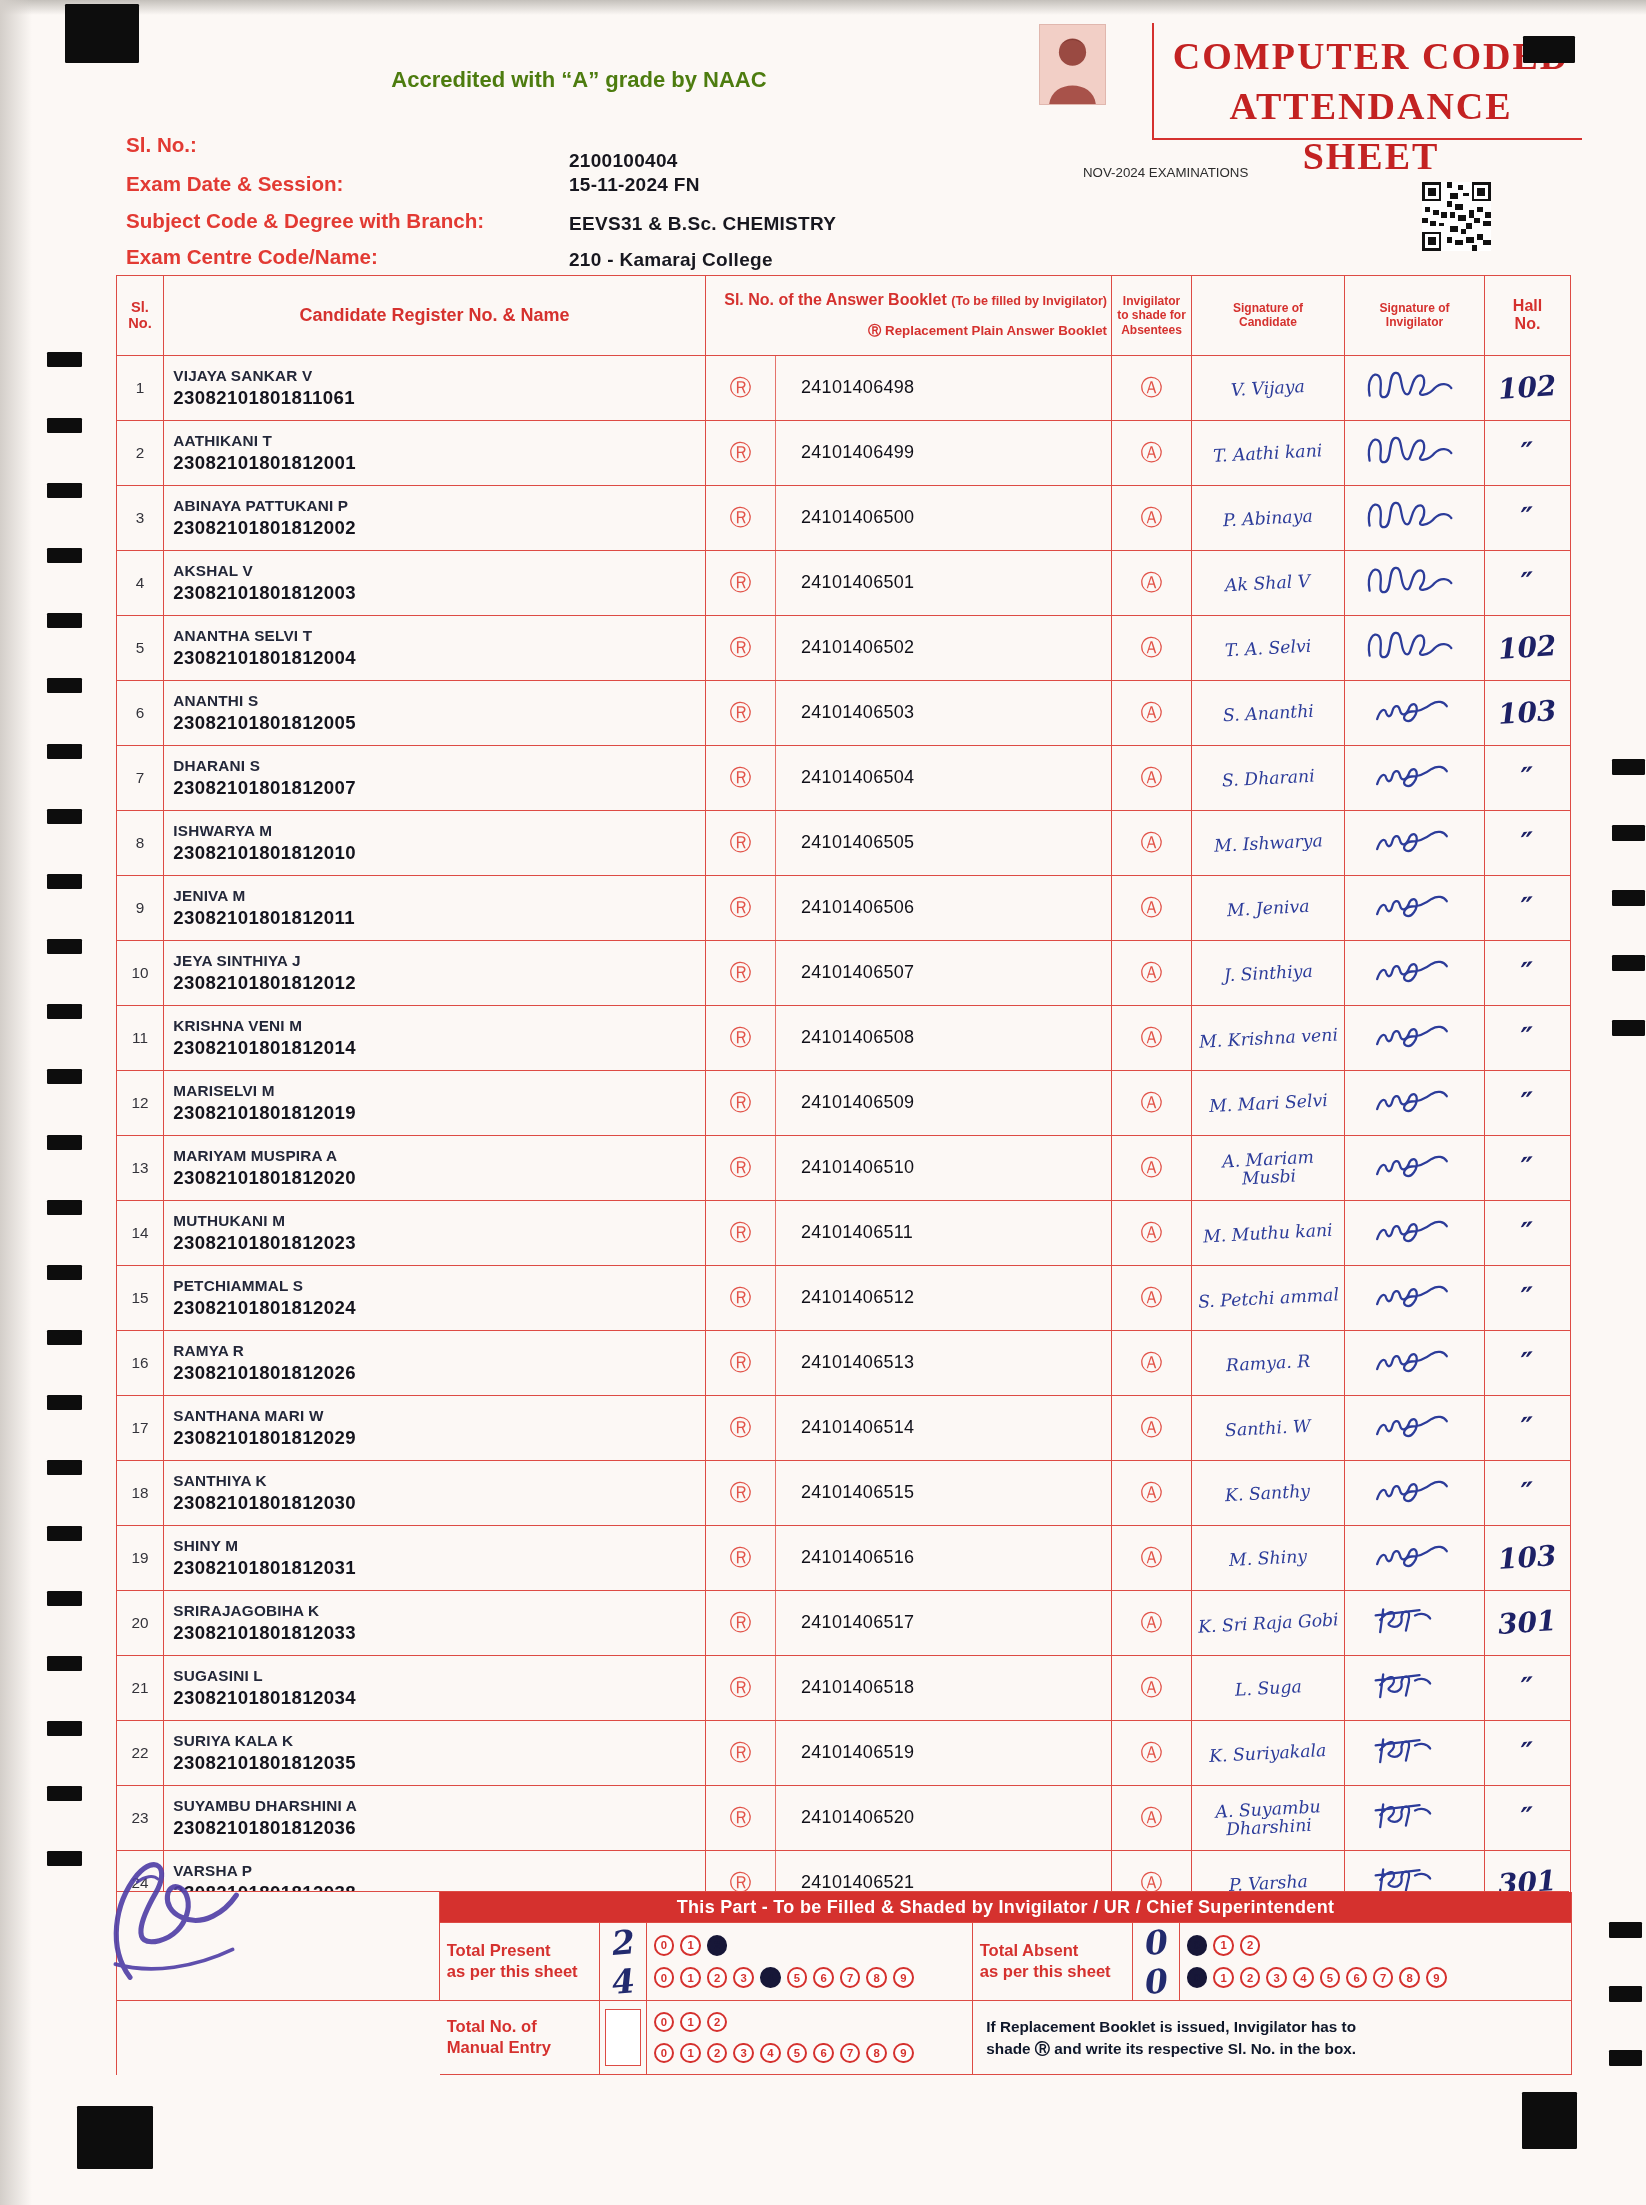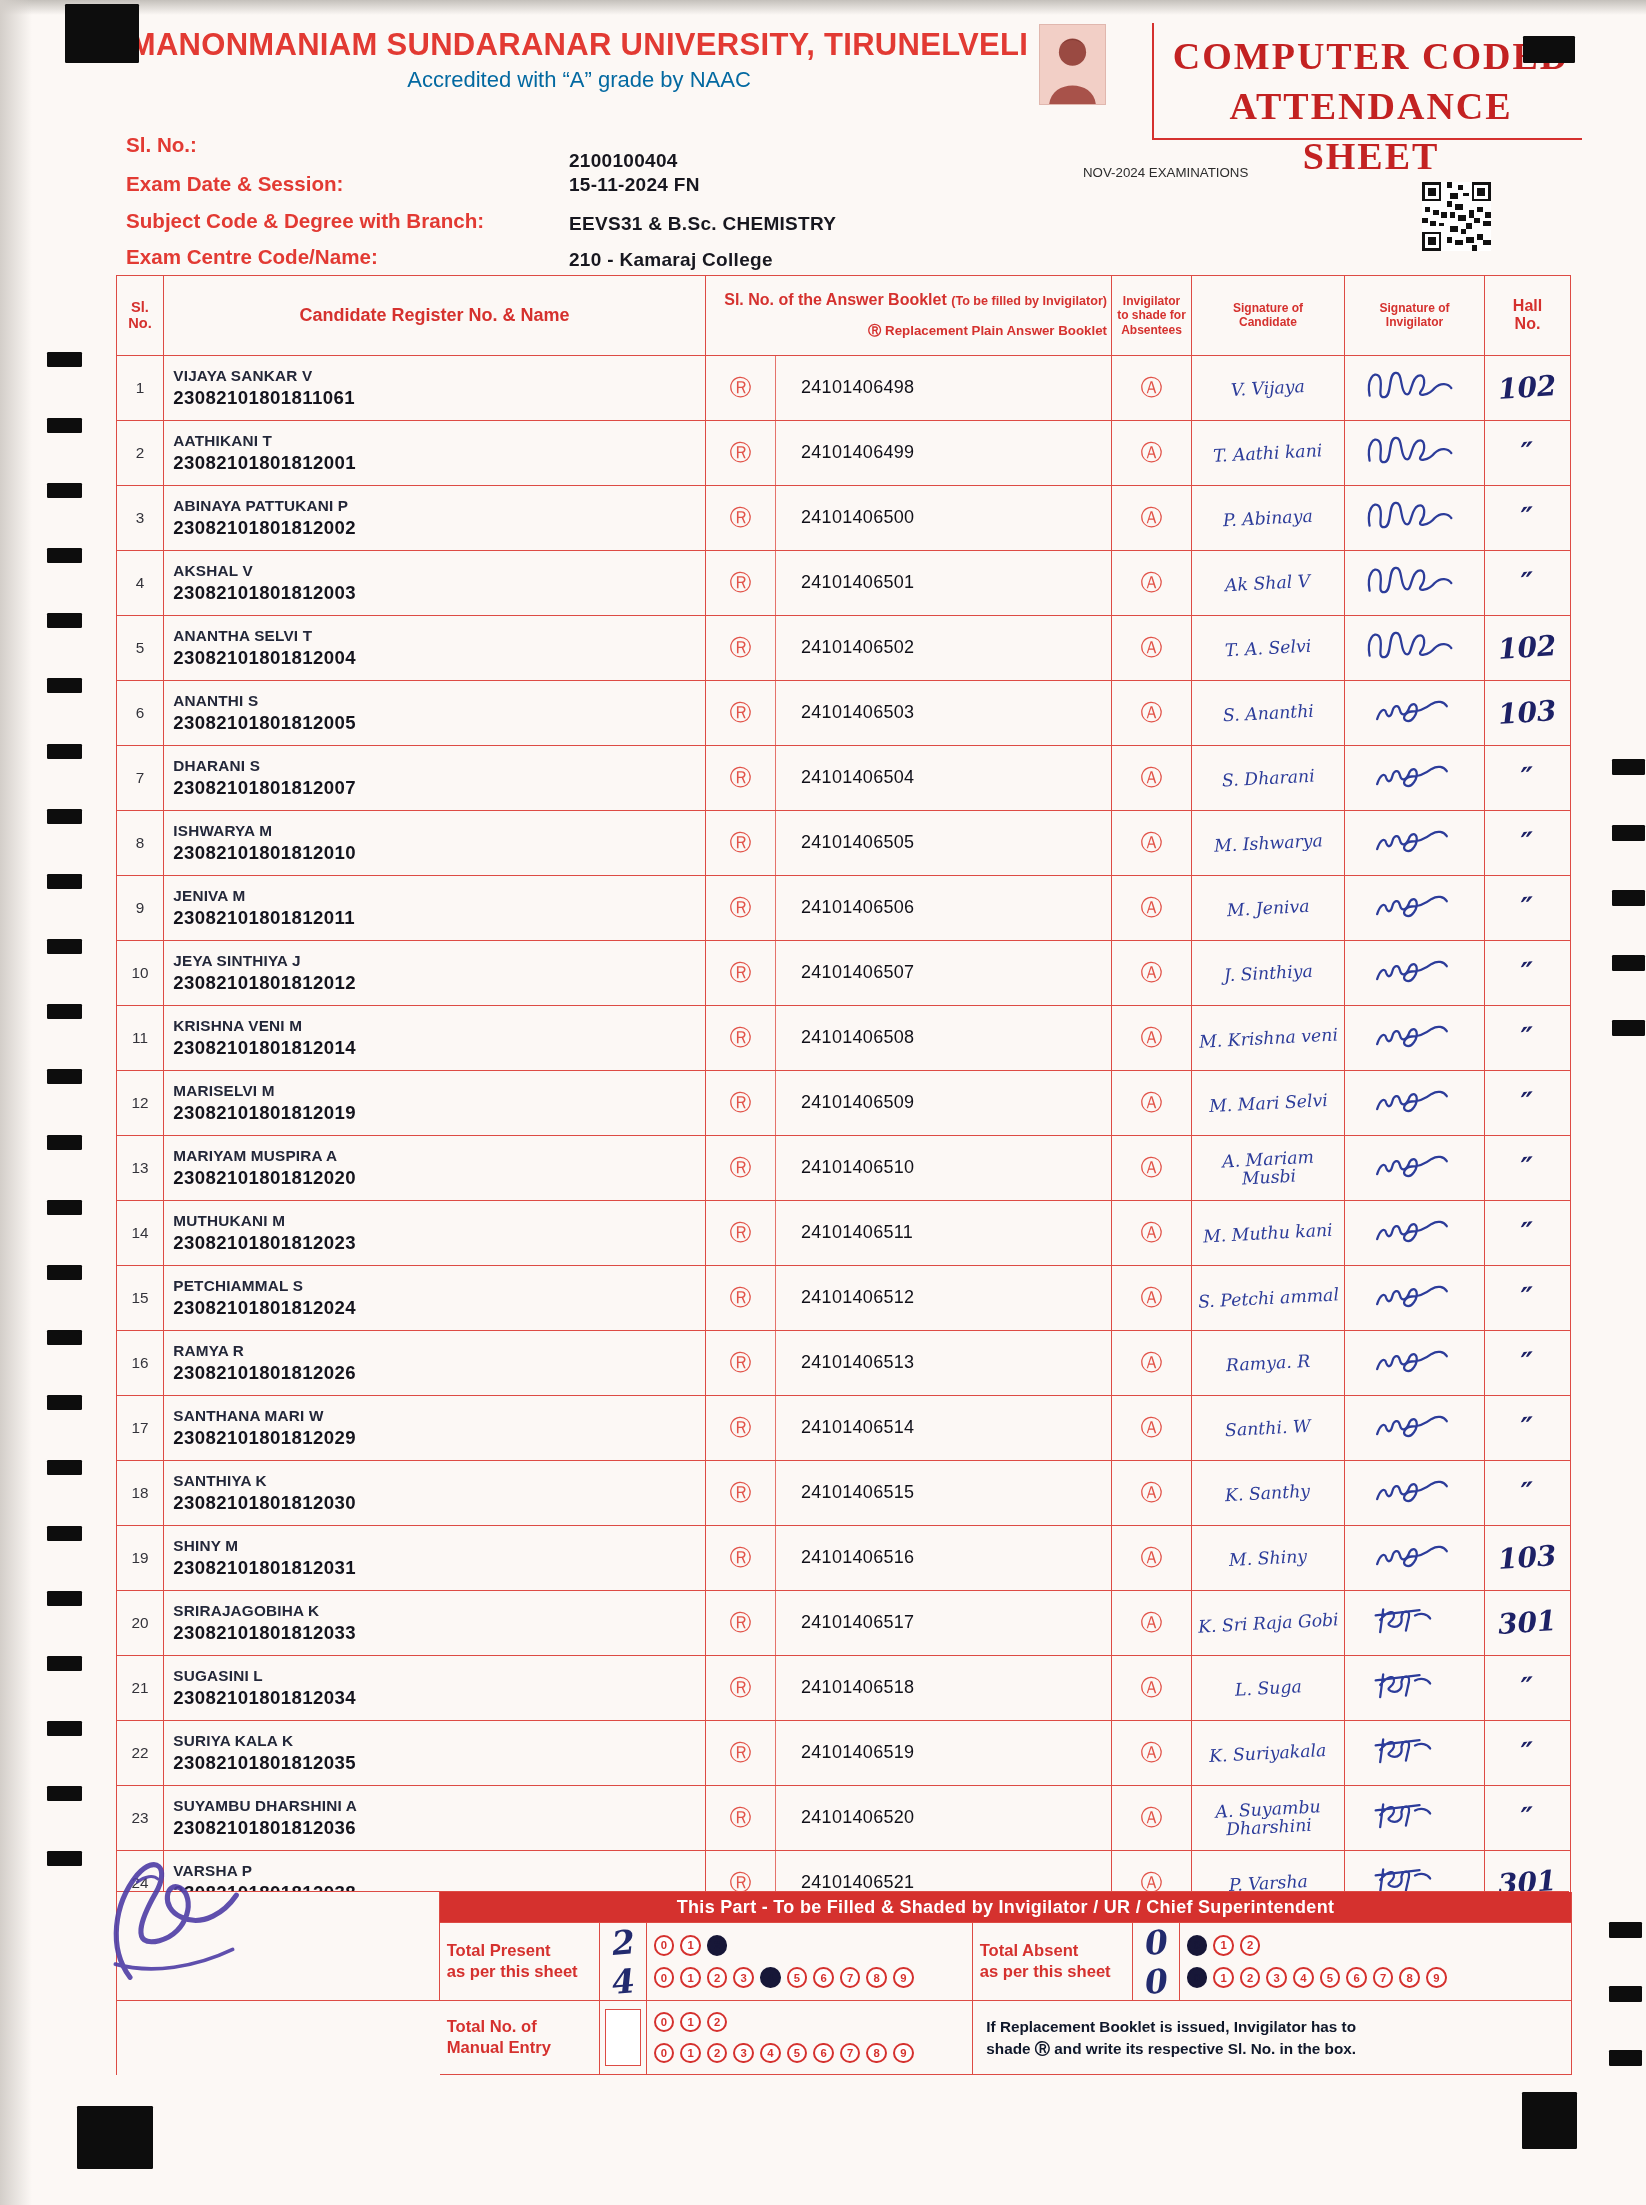--- a/index.html
+++ b/index.html
@@ -7,21 +7,21 @@
   body{font-family:"Liberation Sans",sans-serif}
   .page{position:relative;width:1647px;height:2205px;background:#fcf8f5;overflow:hidden;margin:0 auto}
   .scan-top{position:absolute;top:0;left:0;right:0;height:14.6px;background:linear-gradient(#c4c0bb,rgba(252,248,245,0));}
   .scan-left{position:absolute;top:0;left:0;bottom:0;width:32px;background:linear-gradient(90deg,#d3cec9,rgba(252,248,245,0));}
   .mark{position:absolute;background:#0d0d0d;border-radius:1.3px}
 
   
   .uni-name{position:absolute;left:80px;top:27px;width:998px;text-align:center;
     font-size:31px;font-weight:bold;color:#e23a33;letter-spacing:0.3px}
   .accred{position:absolute;left:80px;top:67px;width:998px;text-align:center;
-    font-size:22px;font-weight:normal;color:#0369a1}
+    font-size:22px;font-weight:bold;color:#4d7c0f}
   .photo{position:absolute;left:1039px;top:24px;width:67px;height:81px;border:0.7px solid #e0b7ae;background:#f2cfc6}
   .vline{position:absolute;left:1152px;top:22.6px;width:2px;height:116px;background:#d5312e}
   .hline{position:absolute;left:1152px;top:138px;width:430px;height:2px;background:#d5312e}
   .sheet-title{position:absolute;left:1162px;top:31px;width:418px;text-align:center;
     font-family:"Liberation Serif",serif;font-weight:bold;color:#c32222;font-size:38px;line-height:1.32;letter-spacing:2px}
   .session{position:absolute;left:1083px;top:165px;font-size:13.3px;font-weight:normal;color:#2c2c2c}
   .qr{position:absolute;left:1422px;top:182px;width:69px;height:69px}
 
   
   .meta-label{position:absolute;left:126px;font-size:20.6px;font-weight:bold;color:#e23a33}
@@ -95,21 +95,20 @@
   .chief-sig{position:absolute;left:85px;top:1838px;width:178px;height:154px;z-index:6}
 </style>
 </head>
 <body>
 
 <div class="page">
 
   <div class="scan-top"></div>
   <div class="scan-left"></div>
 
-  <div class="uni-name">MANONMANIAM SUNDARANAR UNIVERSITY, TIRUNELVELI</div>
   <div class="accred">Accredited with “A” grade by NAAC</div>
 
   <div class="photo">
     <svg width="100%" height="100%" viewBox="0 0 100 122">
       <rect x="0" y="0" width="100" height="122" fill="#f2cfc6"></rect>
       <circle cx="50" cy="42" r="21" fill="#9a4a42"></circle>
       <path d="M14 122 C18 84 82 84 86 122 Z" fill="#a8524a"></path>
       <path d="M30 32 Q50 14 70 32 Q60 22 50 22 Q40 22 30 32 Z" fill="#7c352f"></path>
     </svg>
   </div>

